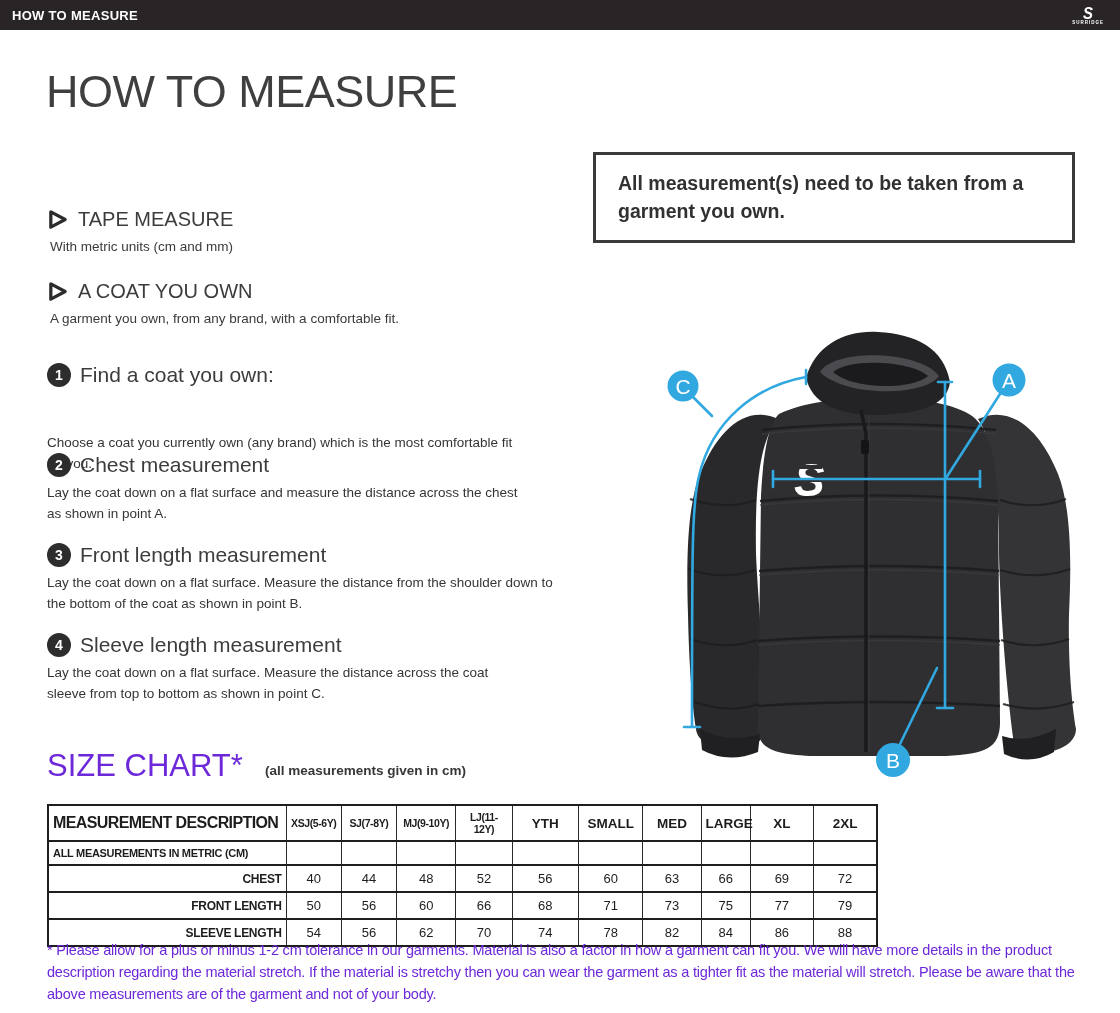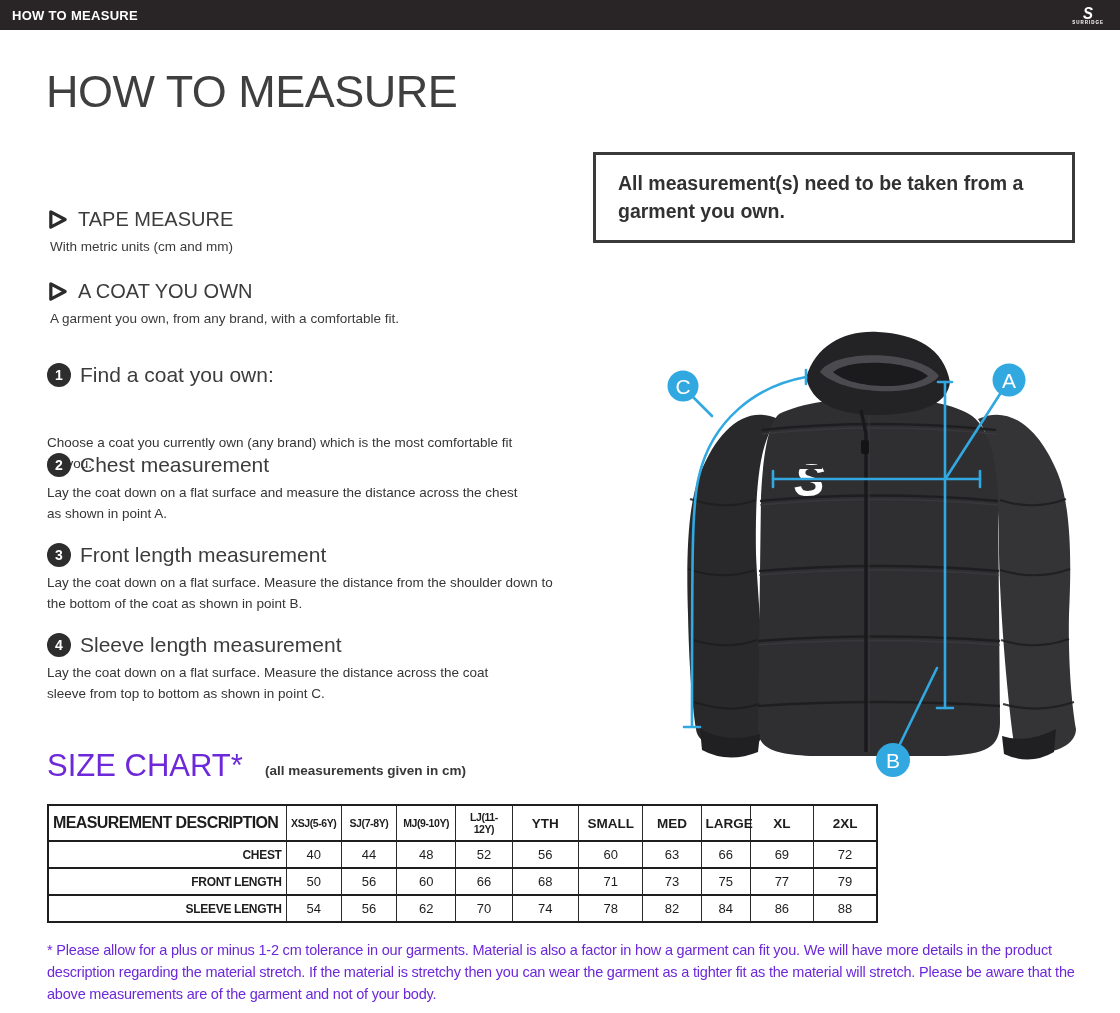--- a/index.html
+++ b/index.html
@@ -234,20 +234,33 @@
         <th class="c-sz">YTH</th>
         <th class="c-sz">SMALL</th>
         <th class="c-sz">MED</th>
         <th class="c-sz">LARGE</th>
         <th class="c-sz">XL</th>
         <th class="c-sz">2XL</th>
       </tr>
     </thead>
     <tbody>
       <tr>
+        <td class="metric">ALL MEASUREMENTS IN METRIC (CM)</td>
+        <td></td>
+          <td></td>
+          <td></td>
+          <td></td>
+          <td></td>
+          <td></td>
+          <td></td>
+          <td></td>
+          <td></td>
+          <td></td>
+      </tr>
+      <tr>
         <td class="rlabel">CHEST</td>
         <td class="val">40</td>
         <td class="val">44</td>
         <td class="val">48</td>
         <td class="val">52</td>
         <td class="val">56</td>
         <td class="val">60</td>
         <td class="val">63</td>
         <td class="val">66</td>
         <td class="val">69</td>

